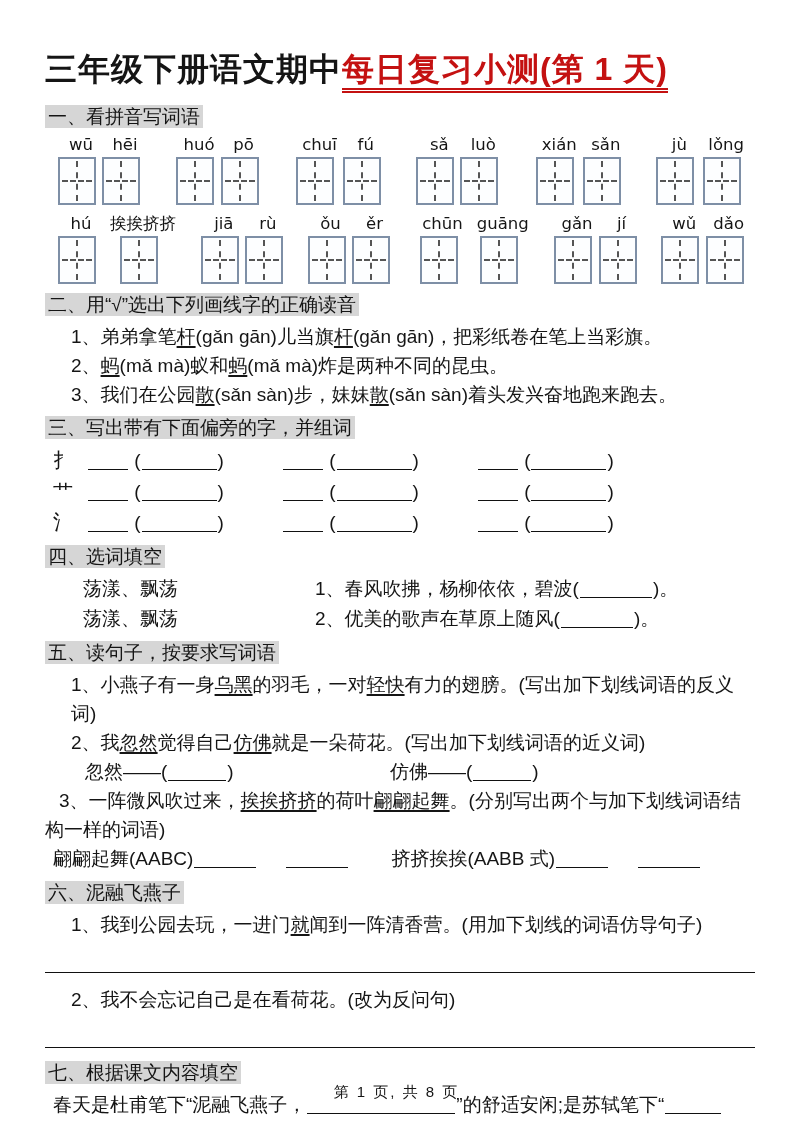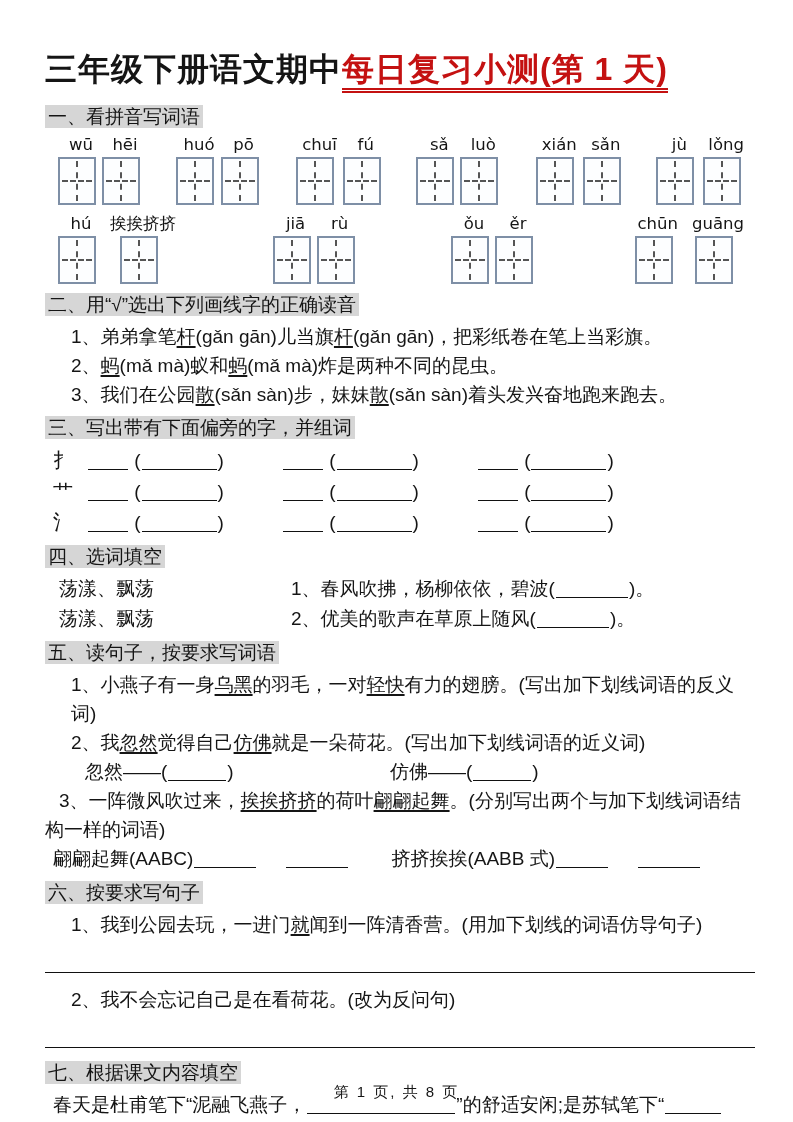--- a/index.html
+++ b/index.html
@@ -36,21 +36,21 @@
   .pinyin{font-size:16.5px;height:23px;line-height:22px;font-family:"DejaVu Sans",sans-serif;white-space:nowrap;margin-left:8px;}
   .tian{width:38px;height:48px;border:2px solid var(--box-border);background:#fdfeff;position:relative;}
   .tian::before{content:'';position:absolute;left:50%;top:2px;bottom:2px;border-left:2px dashed #555;margin-left:-1px;}
   .tian::after{content:'';position:absolute;top:50%;left:2px;right:2px;border-top:2px dashed #555;margin-top:-1px;}
   
   .rad-row{font-size:19px;line-height:30px;margin-left:8px;display:flex;align-items:baseline;}
   .radical{display:inline-block;width:34px;font-size:20px;}
   .rad-grp{margin-right:58px;white-space:nowrap;}
   
   .s4-grid{display:flex;margin-left:14px;}
-  .s4-left{width:232px;font-size:19px;line-height:30px;}
+  .s4-left{width:232px;font-size:19px;line-height:30px;margin-left:24px;}
   .s4-right{font-size:19px;line-height:30px;}
   
   .ans-row{font-size:19px;line-height:29px;margin-left:40px;}
   .ans-row .ans-first{display:inline-block;min-width:305px;}
   .ans-full{font-size:19px;line-height:30px;margin-left:8px;white-space:nowrap;}
   
   .write-line{height:20px;border-bottom:1.6px solid #111;margin:14px 0 12px 0;}
   
   .s7-line{font-size:19px;line-height:30px;margin-left:8px;white-space:nowrap;}
   .footer{position:absolute;left:0;bottom:20px;width:100%;text-align:center;font-size:15px;letter-spacing:2px;}
@@ -159,20 +159,40 @@
             <div class="tian"></div>
           </div>
         </div>
         <div class="wgroup">
           <div class="cell">
             <div class="pinyin">chūn</div>
             <div class="tian"></div>
           </div>
           <div class="cell">
             <div class="pinyin">guāng</div>
+            <div class="tian"></div>
+          </div>
+        </div>
+        <div class="wgroup">
+          <div class="cell">
+            <div class="pinyin">gǎn</div>
+            <div class="tian"></div>
+          </div>
+          <div class="cell">
+            <div class="pinyin">jí</div>
+            <div class="tian"></div>
+          </div>
+        </div>
+        <div class="wgroup">
+          <div class="cell">
+            <div class="pinyin">wǔ</div>
+            <div class="tian"></div>
+          </div>
+          <div class="cell">
+            <div class="pinyin">dǎo</div>
             <div class="tian"></div>
           </div>
         </div>
       </div>
   </div>
 
   <div class="sec-h-wrap"><span class="sec-h">二、用“√”选出下列画线字的正确读音</span></div>
   <div class="item"><span>1、弟弟拿笔</span><span class="ul">杆</span><span>(gǎn gān)儿当旗</span><span class="ul">杆</span><span>(gǎn gān)，把彩纸卷在笔上当彩旗。</span></div>
   <div class="item"><span>2、</span><span class="ul">蚂</span><span>(mǎ mà)蚁和</span><span class="ul">蚂</span><span>(mǎ mà)炸是两种不同的昆虫。</span></div>
   <div class="item"><span>3、我们在公园</span><span class="ul">散</span><span>(sǎn sàn)步，妹妹</span><span class="ul">散</span><span>(sǎn sàn)着头发兴奋地跑来跑去。</span></div>
@@ -213,21 +233,21 @@
 
   <div class="sec-h-wrap"><span class="sec-h">五、读句子，按要求写词语</span></div>
   <div class="item"><span>1、小燕子有一身</span><span class="ul">乌黑</span><span>的羽毛，一对</span><span class="ul">轻快</span><span>有力的翅膀。(写出加下划线词语的反义词)</span></div>
   <div class="item"><span>2、我</span><span class="ul">忽然</span><span>觉得自己</span><span class="ul">仿佛</span><span>就是一朵荷花。(写出加下划线词语的近义词)</span></div>
   <div class="ans-row">
     <span class="ans-first"><span>忽然——(</span><span class="blank" style="width: 58px;"></span><span>)</span></span><span><span>仿佛——(</span><span class="blank" style="width: 58px;"></span><span>)</span></span>
   </div>
   <div class="item-flush"><span>3、一阵微风吹过来，</span><span class="ul">挨挨挤挤</span><span>的荷叶</span><span class="ul">翩翩起舞</span><span>。(分别写出两个与加下划线词语结构一样的词语)</span></div>
   <div class="ans-full"><span>翩翩起舞(AABC)</span><span class="blank" style="width: 62px;"></span><span class="sp" style="width: 28px;"></span><span class="blank" style="width: 62px;"></span><span class="sp" style="width: 42px;"></span><span>挤挤挨挨(AABB 式)</span><span class="blank" style="width: 52px;"></span><span class="sp" style="width: 28px;"></span><span class="blank" style="width: 62px;"></span></div>
 
-  <div class="sec-h-wrap"><span class="sec-h">六、按要求写句子</span></div>
+  <div class="sec-h-wrap"><span class="sec-h">六、泥融飞燕子</span></div>
   <div class="item"><span>1、我到公园去玩，一进门</span><span class="ul">就</span><span>闻到一阵清香营。(用加下划线的词语仿导句子)</span></div>
   <div class="write-line"></div>
   <div class="item"><span>2、我不会忘记自己是在看荷花。(改为反问句)</span></div>
   <div class="write-line"></div>
 
   <div class="sec-h-wrap"><span class="sec-h">七、根据课文内容填空</span></div>
   <div class="s7-line"><span>春天是杜甫笔下“泥融飞燕子，</span><span class="blank" style="width: 148px;"></span><span>”的舒适安闲;是苏轼笔下“</span><span class="blank" style="width: 56px;"></span></div>
   <div class="s7-line"><span class="blank" style="width: 66px;"></span><span>”，春江水暖鸭先知”的生机勃勃;是郑振锋笔下“千条万条的柔柳，红的</span></div>
 
   <div class="footer">第 1 页, 共 8 页</div>

